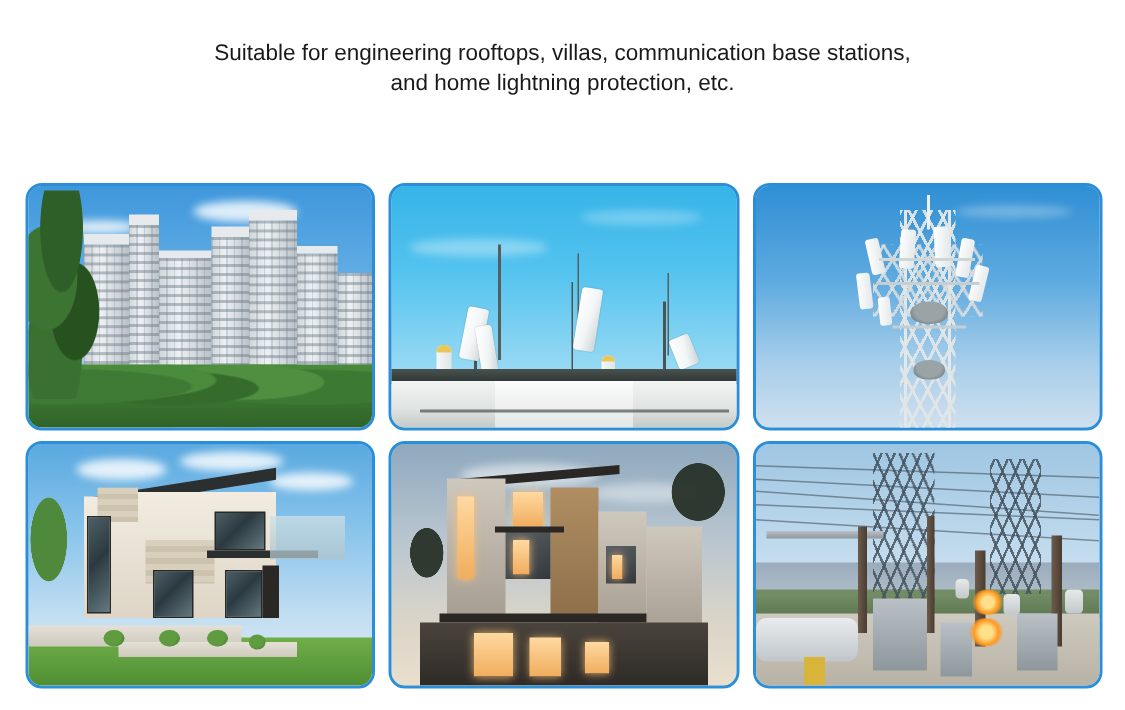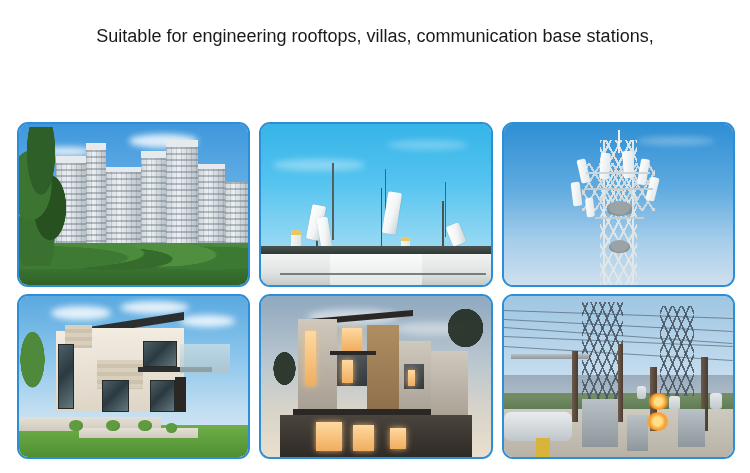--- a/index.html
+++ b/index.html
@@ -29,21 +29,21 @@
     font-size: 29px;
     font-weight: bold;
     letter-spacing: 1.1px;
     line-height: 1;
     padding: 9px 18px 10px 18px;
   }
 
   .subtitle {
     margin-top: 13px;
     color: #1a1a1a;
-    font-size: 18px;
+    font-size: 15px;
     line-height: 20px;
     text-align: center;
     padding: 0 90px;
   }
   .subtitle .line { display: block; }
 
   
   .grid {
     position: absolute;
     left: 17px;
@@ -175,20 +175,21 @@
 </style>
 </head>
 <body>
 
 <div class="page">
 
   <div class="header">
 
     <div class="subtitle">
       <span class="line">Suitable for engineering rooftops, villas, communication base stations,</span>
+      <span class="line">and home lightning protection, etc.</span>
     </div>
   </div>
 
   <div class="grid">
 
     <div class="card">
       <div class="scene">
         <div class="sky-deep"></div>
         <div class="cloud" style="left:48%;top:6%;width:30%;height:9%"></div>
         <div class="cloud" style="left:10%;top:14%;width:22%;height:6%"></div>

